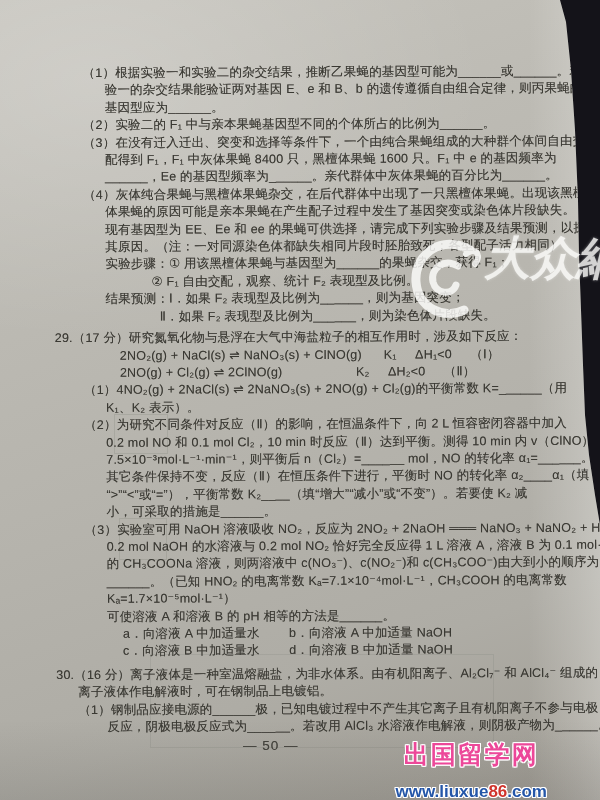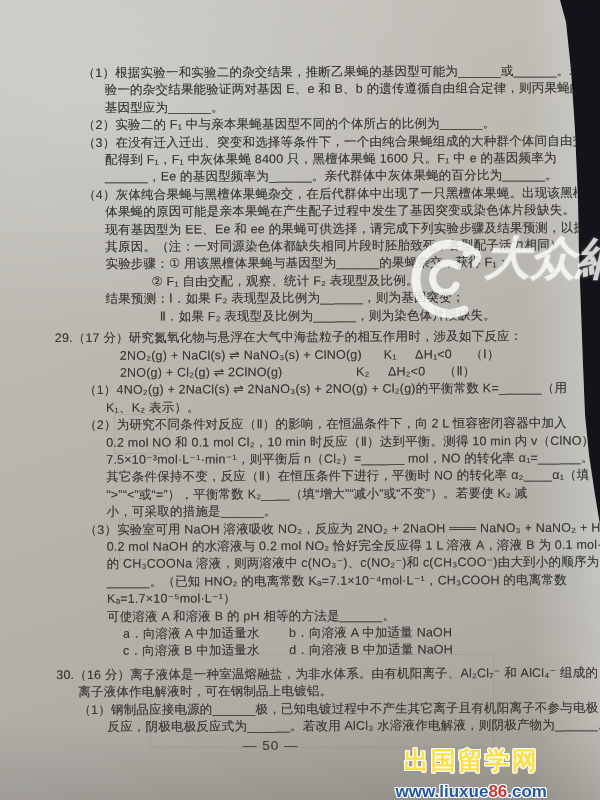--- a/index.html
+++ b/index.html
@@ -46,22 +46,22 @@
   .wm-dz-name{position:absolute;left:80px;top:2px;font-family:"DejaVu Serif","Liberation Serif",serif;
     font-style:italic;font-weight:bold;font-size:46px;color:#fdfdfb;white-space:nowrap;
     text-shadow:0 0 3px rgba(255,255,255,.5);}
   .wm-dz-url{position:absolute;left:48px;top:62px;font-size:17px;font-weight:bold;
     color:#fbfbf8;letter-spacing:1.2px;white-space:nowrap;text-shadow:0 0 2px rgba(255,255,255,.45);}
 
   
   .wm-lx{position:absolute;right:2px;bottom:0;text-align:center;line-height:1;}
   .olw{text-shadow:1px 0 0 #fff,-1px 0 0 #fff,0 1px 0 #fff,0 -1px 0 #fff,
     1px 1px 0 #fff,-1px -1px 0 #fff,1px -1px 0 #fff,-1px 1px 0 #fff;}
-  .wm-lx-name{font-size:25px;font-weight:bold;color:#fde047;letter-spacing:2px;white-space:nowrap;}
-  .wm-lx-url{font-size:17px;font-weight:bold;color:#2456a8;white-space:nowrap;margin-top:10px;}
+  .wm-lx-name{font-size:25px;font-weight:bold;color:#ec4899;letter-spacing:2px;white-space:nowrap;}
+  .wm-lx-url{font-size:17px;font-weight:bold;color:#2456a8;white-space:nowrap;margin-top:16px;}
   .wm-lx-url .red{color:#d0342c;}
 </style>
 </head>
 <body>
 
 <div class="scene">
 
   <div class="bg-strip"></div>
   <div class="bg-streak"></div>
   <div class="bg-gray"></div>

